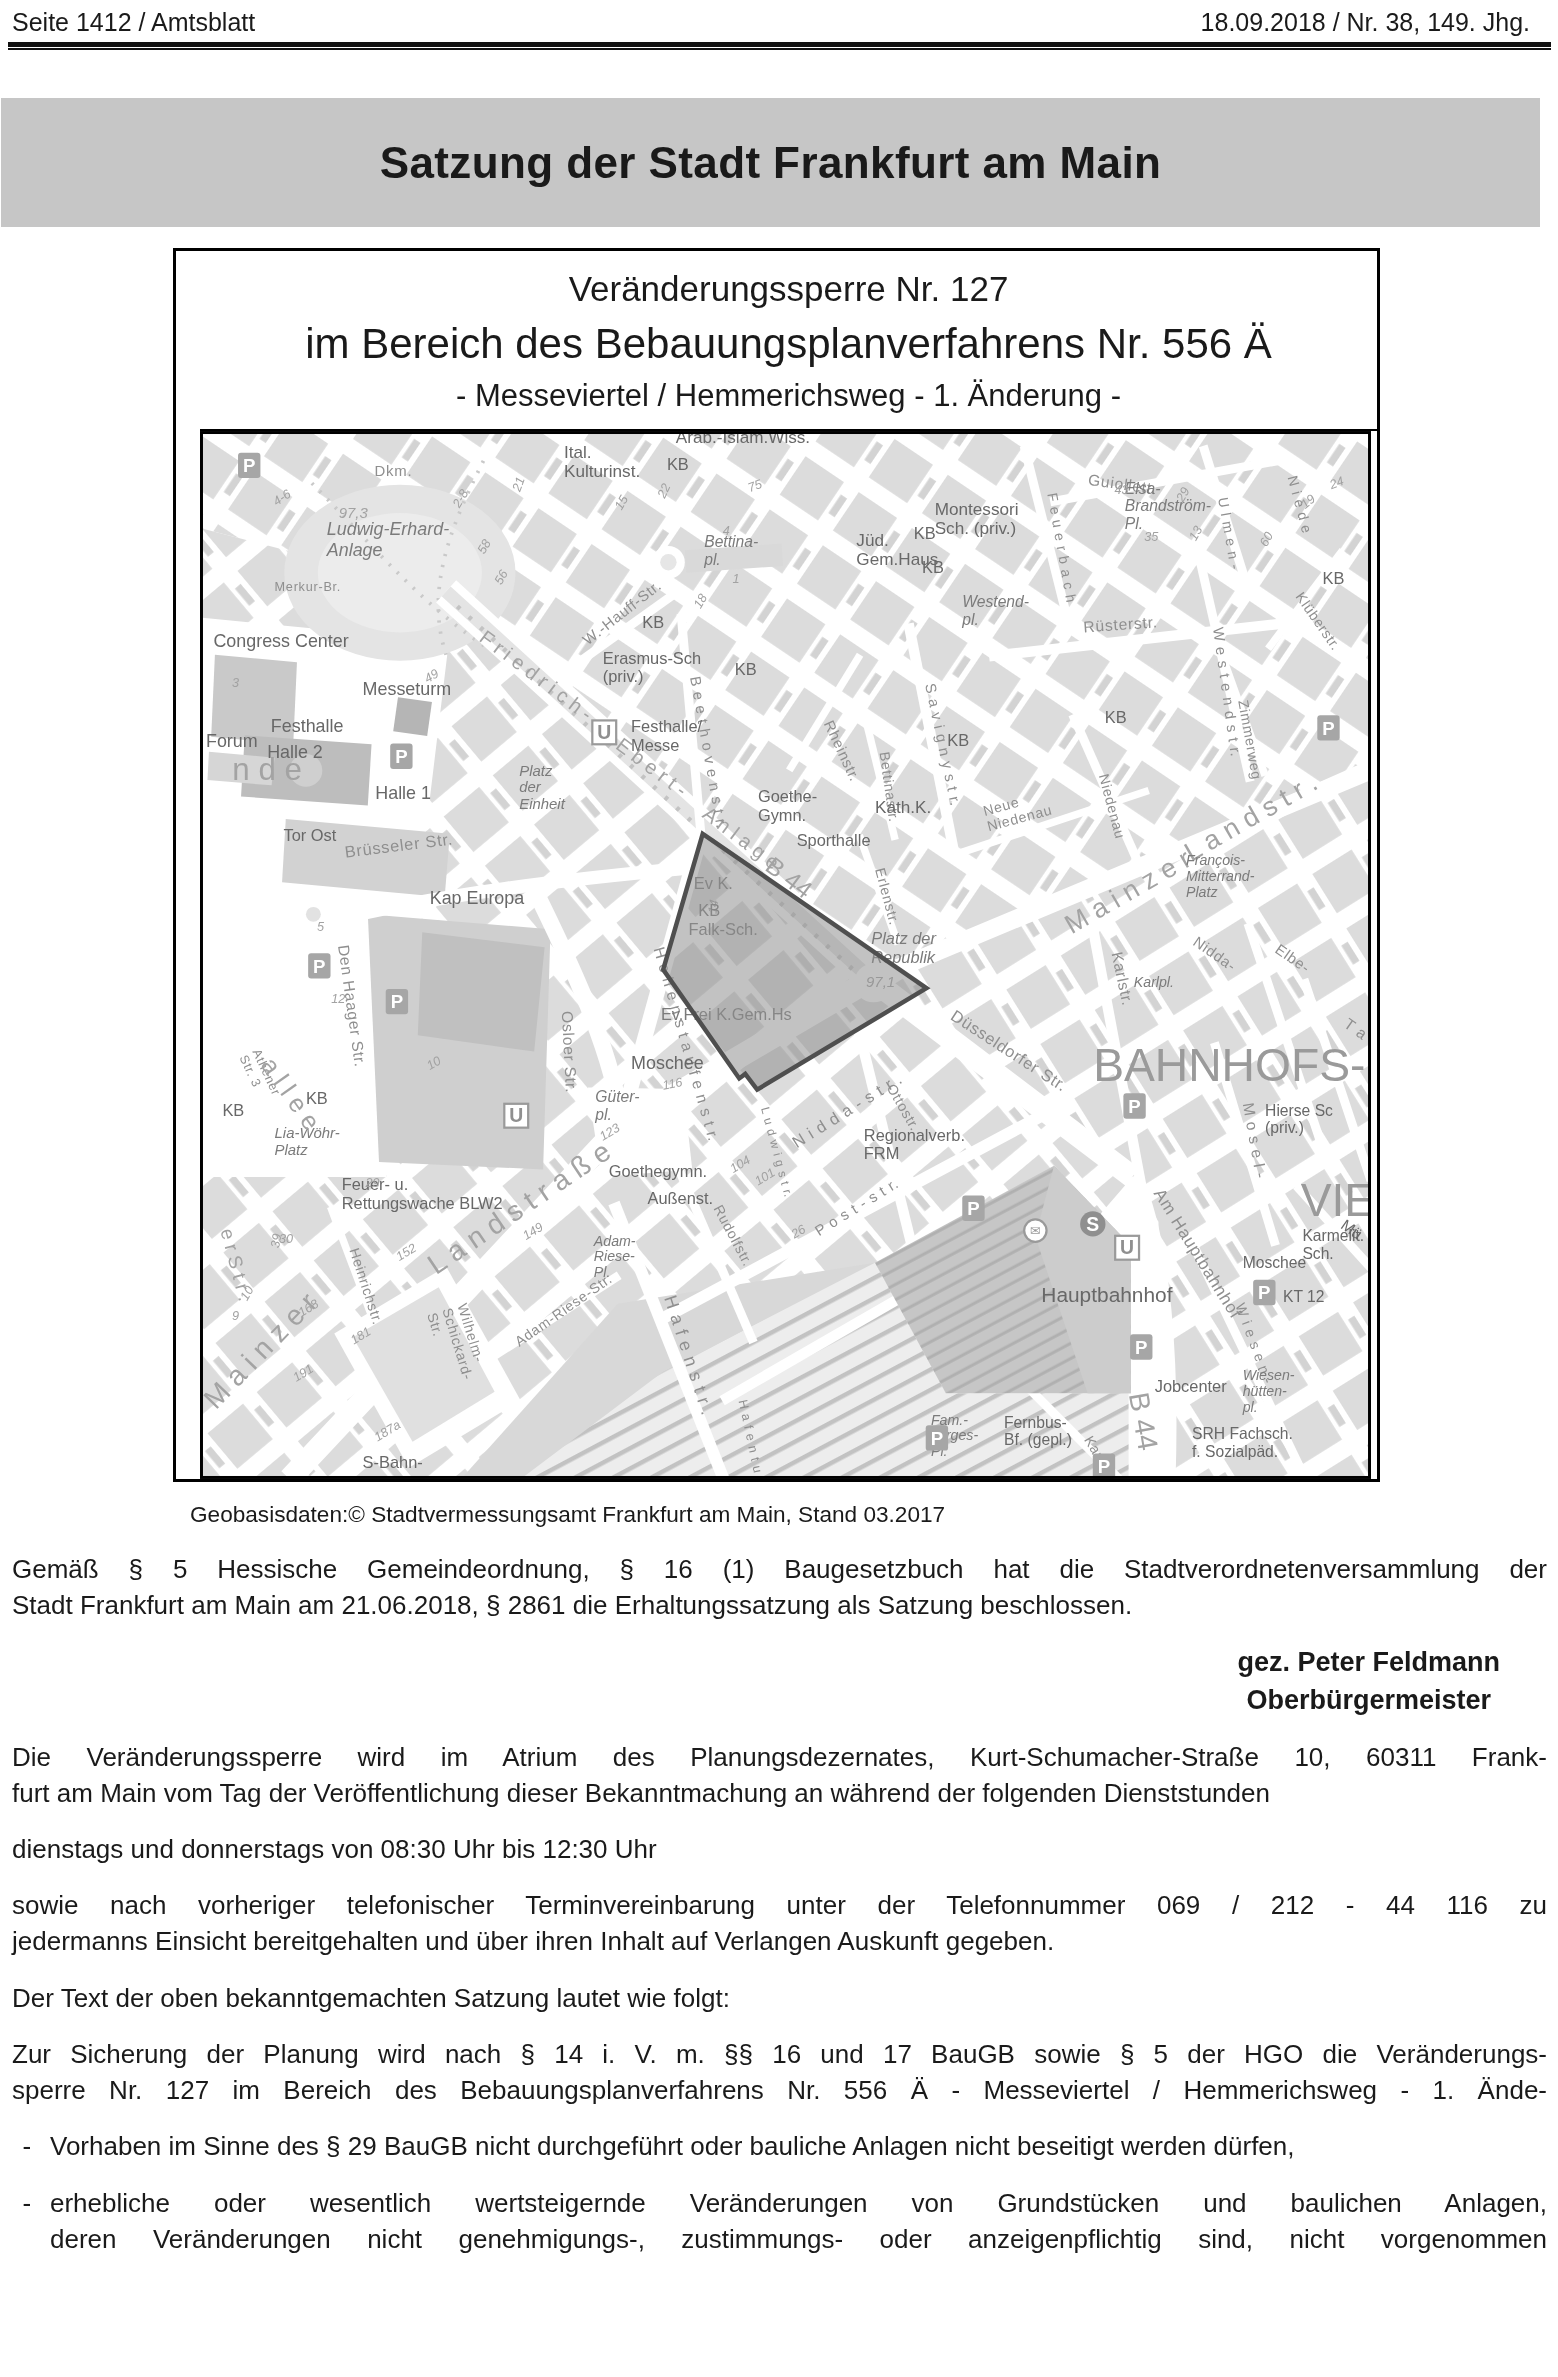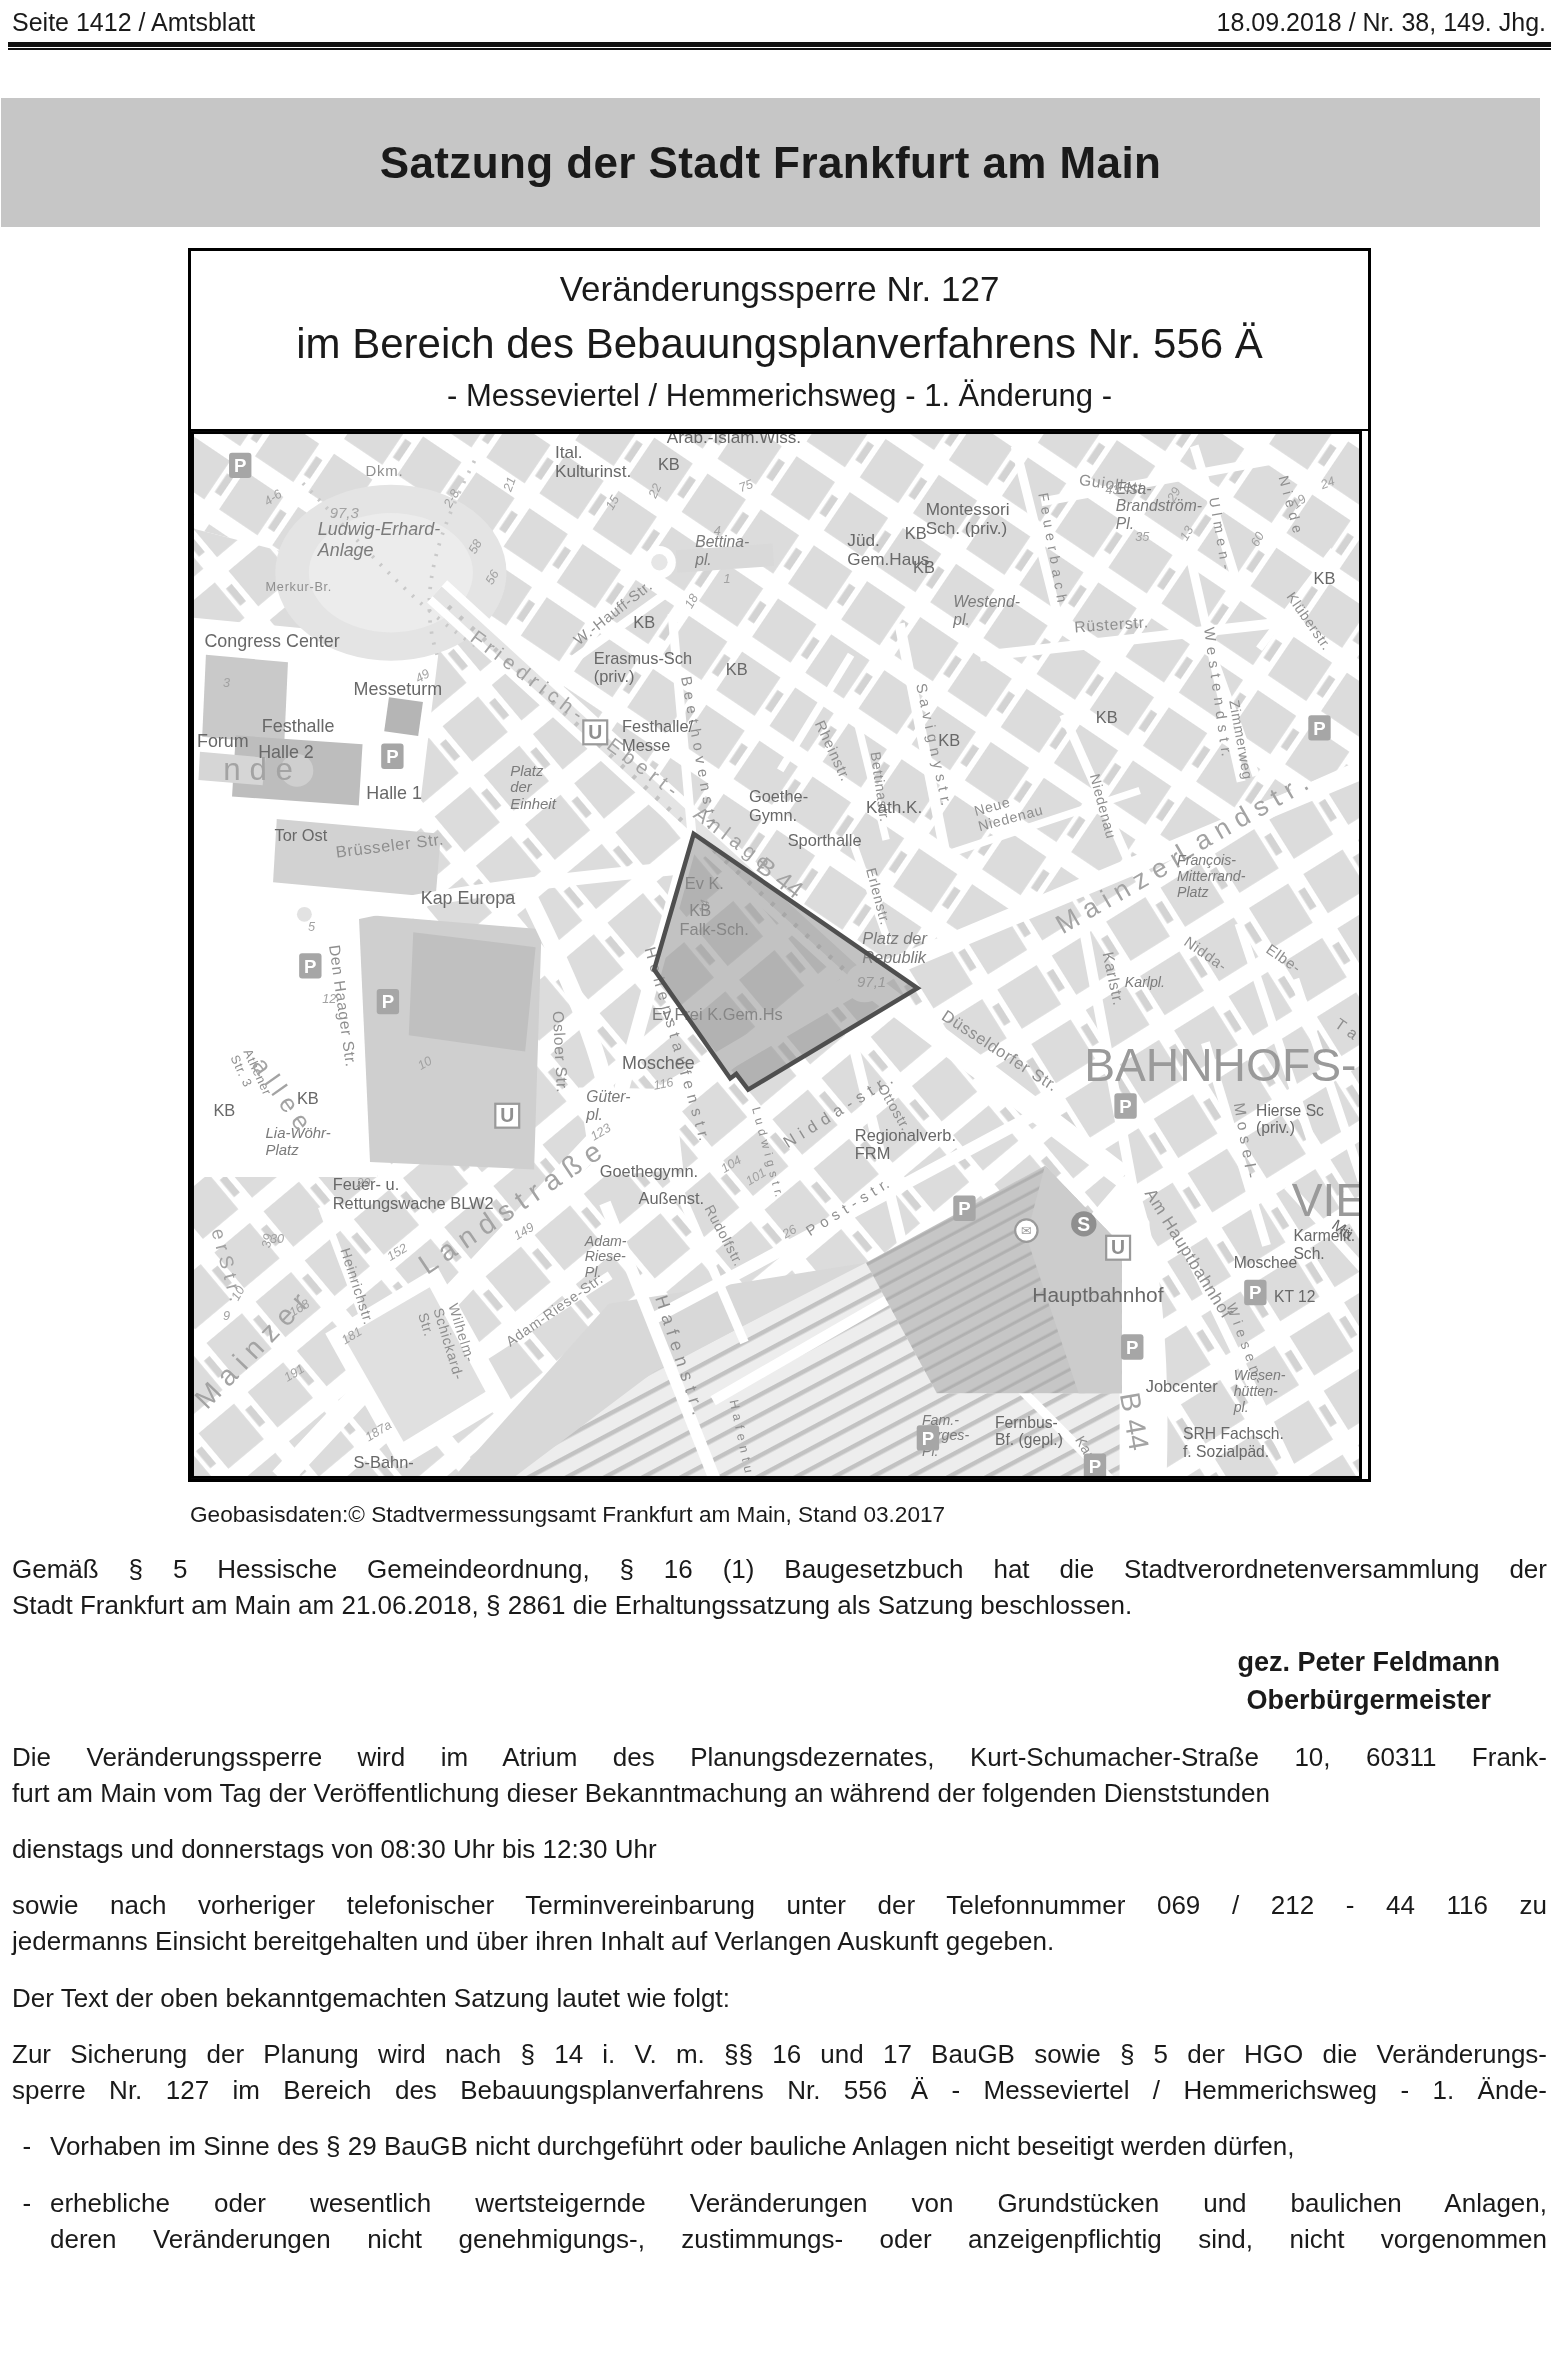--- a/index.html
+++ b/index.html
@@ -1,30 +1,30 @@
 <!DOCTYPE html>
 <html style="font-size:12px"><head>
 <meta charset="utf-8">
 <style>
   html,body{margin:0;padding:0;background:#ffffff;}
   .page{position:relative;width:1558px;height:2377px;background:#fff;
         font-family:"Liberation Sans",sans-serif;color:#1a1a1a;overflow:hidden;}
   
-  .hdr{position:absolute;top:7.5px;left:12px;right:12px;height:33px;
+  .hdr{position:absolute;top:7.5px;left:12px;right:28px;height:33px;
        font-size:25px;display:flex;justify-content:space-between;align-items:flex-start;}
   .rule{position:absolute;top:42px;left:7.5px;right:7.5px;}
   .rule .r1{height:4.5px;background:#111;}
   .rule .r2{height:1.5px;background:#fff;}
   .rule .r3{height:1.5px;background:#111;}
   
   .banner{position:absolute;top:98px;left:1px;width:1539px;height:129px;background:#c6c6c6;
           display:flex;align-items:center;justify-content:center;}
   .banner h1{margin:0;font-size:44px;font-weight:bold;letter-spacing:0.4px;}
   
-  .map-box{position:absolute;top:248px;left:188px;width:1177px;border:3px solid #000;background:#fff;}
+  .map-box{position:absolute;top:248px;left:173px;width:1177px;border:3px solid #000;background:#fff;padding-left:24px;}
   .map-titles{padding:13.5px 7.5px 12px;text-align:center;}
   .mt1{font-size:35px;margin:4.5px 0 10.5px;}
   .mt2{font-size:42px;margin:0 0 10.5px;}
   .mt3{font-size:31px;margin:0 0 3px;}
   .map-frame{border-top:2.3px solid #000;}
   svg{display:block;}
   .caption{position:absolute;top:1502px;left:190px;font-size:22.6px;}
   
   .bodytext{position:absolute;top:1551px;left:12px;width:1535px;font-size:26px;line-height:36px;}
   .block{margin-bottom:20.3px;}

